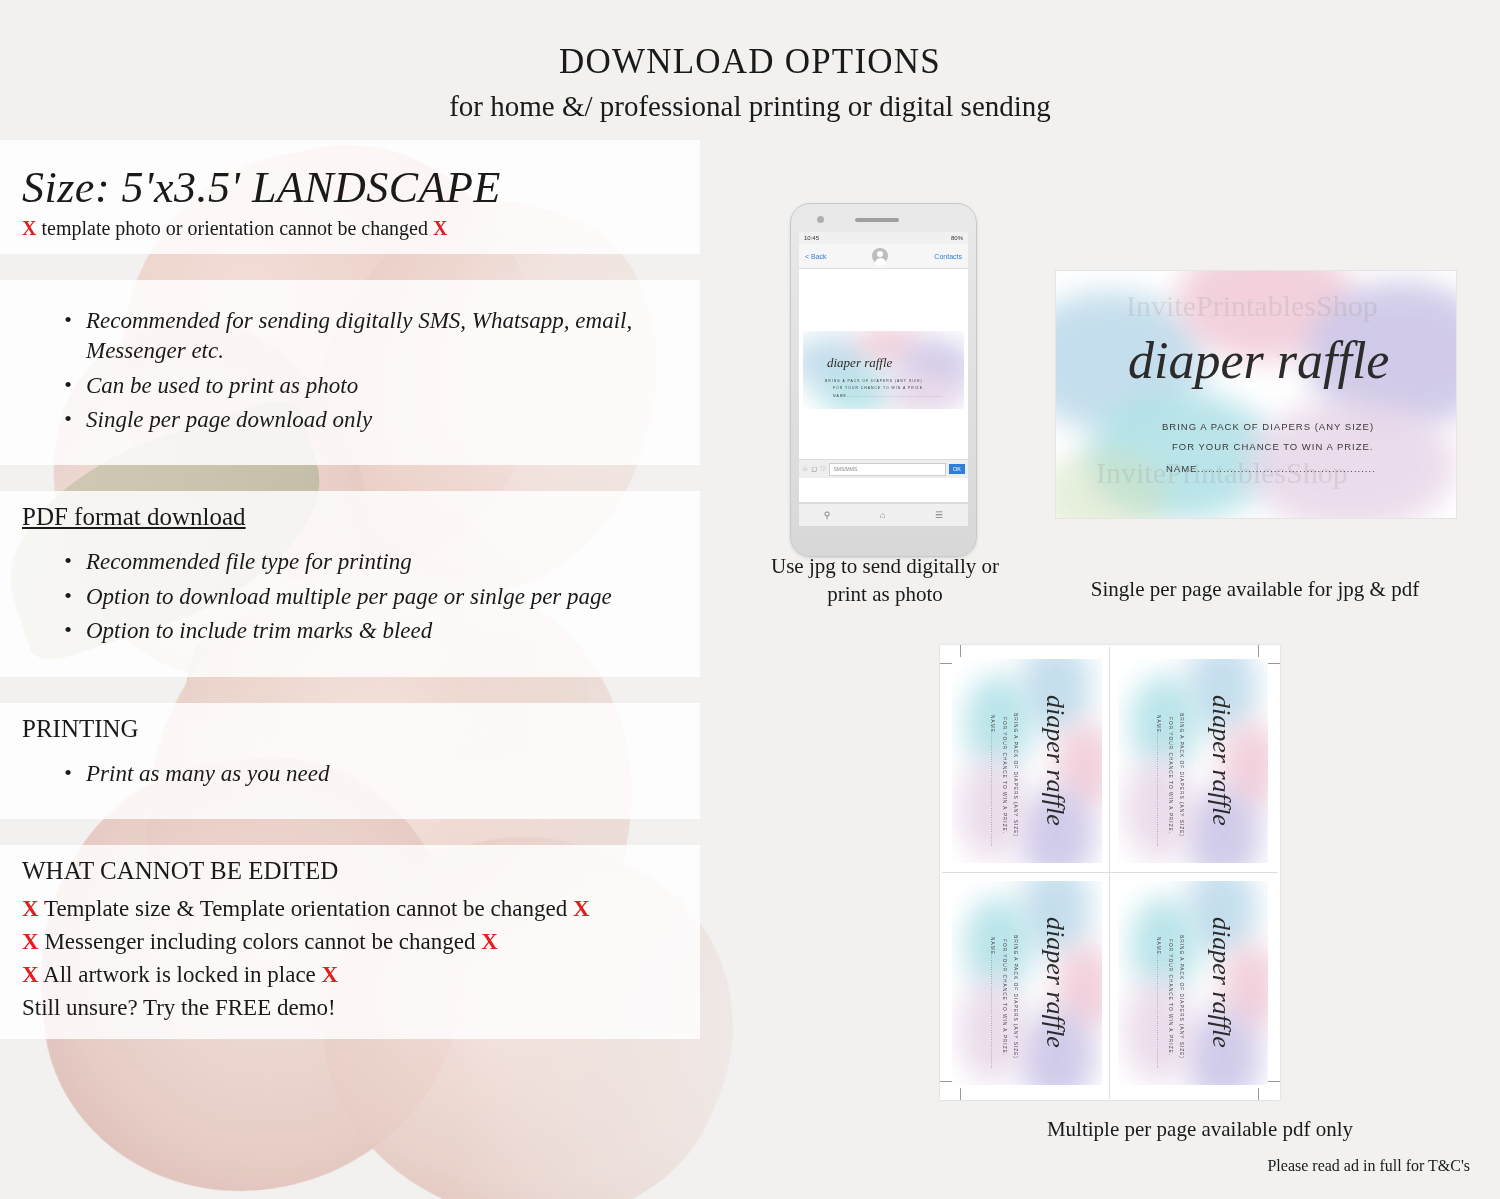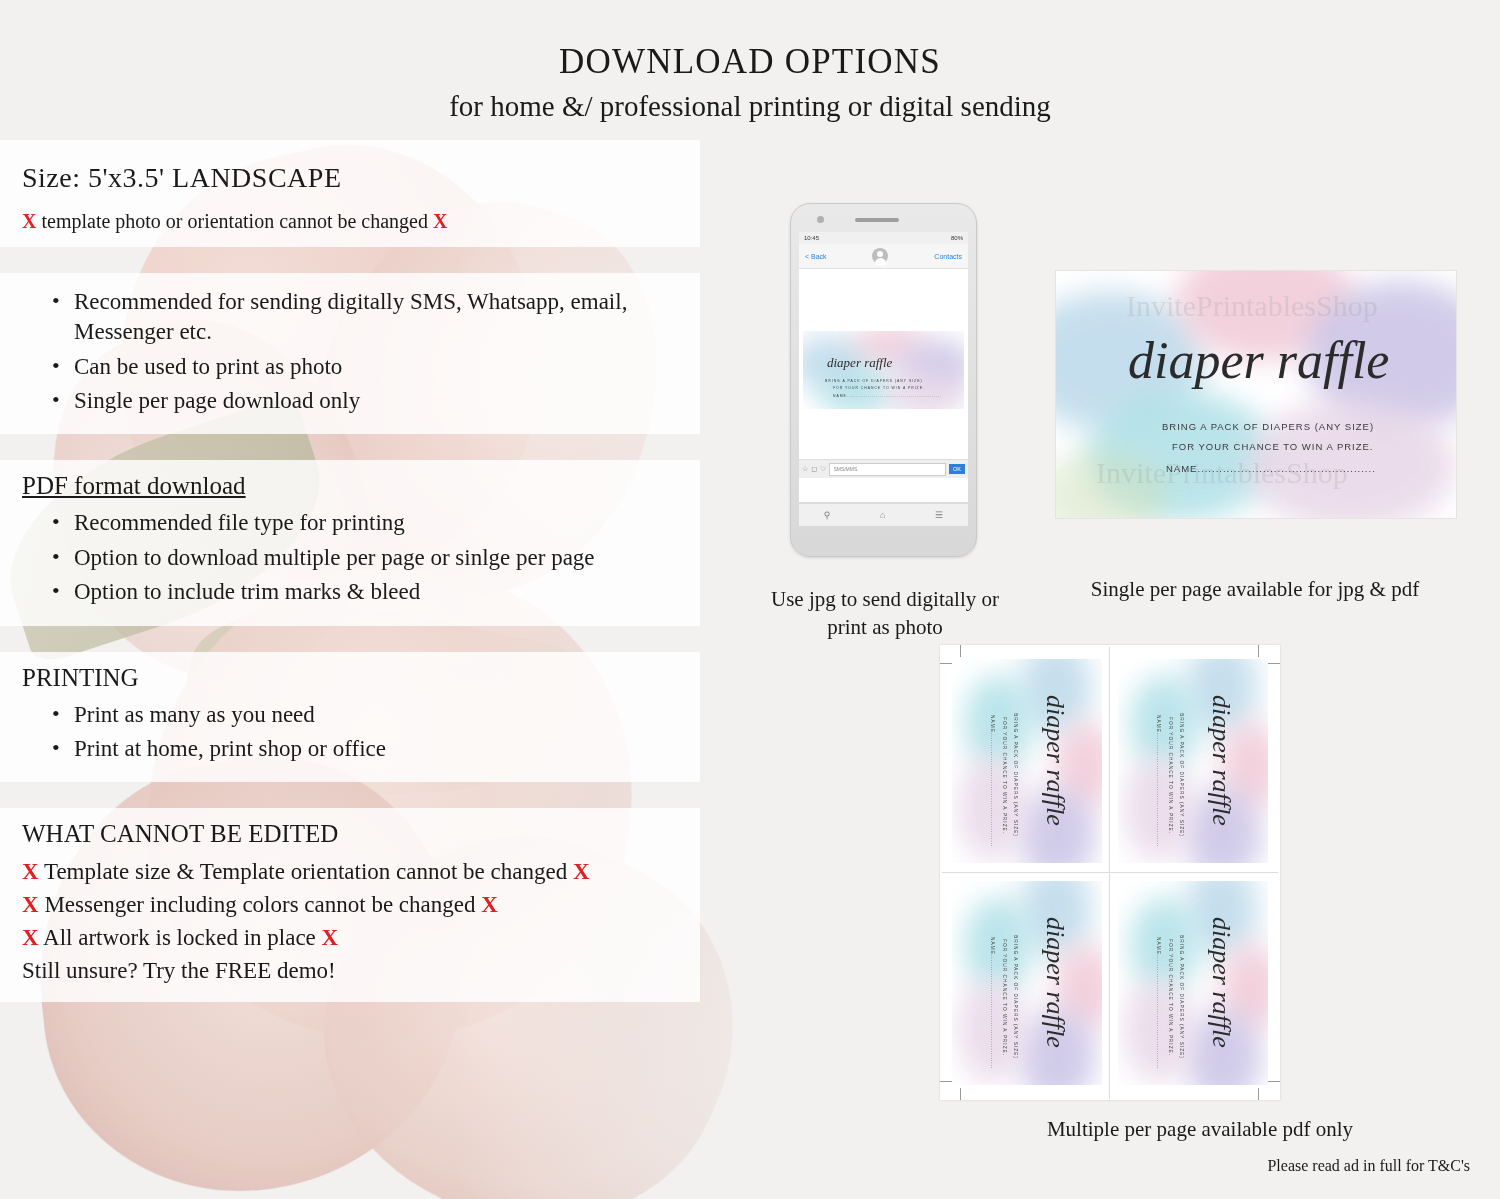--- a/index.html
+++ b/index.html
@@ -53,26 +53,26 @@
   
   .header{position:absolute;top:0;left:0;width:1500px;height:140px;
     background:#f2f1f0;text-align:center;z-index:5;}
   .header h1{margin:0;padding-top:42px;font-size:35px;font-weight:400;letter-spacing:1.2px;}
   .header h2{margin:0;padding-top:8px;font-size:29px;font-weight:400;}
 
   
   .left{position:absolute;left:0;top:140px;width:700px;z-index:6;}
   .panel{background:rgba(255,255,255,.82);padding:10px 14px 14px 22px;margin-bottom:26px;}
   .panel.size-panel{padding-top:22px;}
-  .size-title{font-size:28px;letter-spacing:.5px;margin:0 0 16px 0;font-weight:400;}
+  .size-title{font-size:44px;letter-spacing:.5px;margin:0 0 4px 0;font-weight:400;font-style:italic;}
   .size-note{font-size:20px;margin:0;}
   .x{color:#e02020;font-weight:700;}
   .sec-title{font-size:25px;text-decoration:underline;margin:2px 0 8px 0;font-weight:400;}
   .sec-title.nounder{text-decoration:none;}
-  ul{margin:4px;padding:0 0 0 26px;list-style:none;}
+  ul{margin:16px;padding:0 0 0 26px;list-style:none;font-style:italic;}
   li{font-size:23px;line-height:1.32;margin-bottom:4px;position:relative;padding-left:22px;}
   li:before{content:"\2022";position:absolute;left:0;top:-1px;font-size:22px;}
   .plain-line{font-size:23px;line-height:1.35;margin:2px 0;}
 
   
   .phone{position:absolute;left:790px;top:203px;width:185px;height:352px;
     background:linear-gradient(180deg,#e9e9e9,#d8d8d8);
     border-radius:20px;border:1px solid #c9c9c9;z-index:6;
     box-shadow:0 1px 3px rgba(0,0,0,.12);}
   .phone-screen{position:absolute;left:8px;top:28px;width:169px;height:270px;background:#fff;overflow:hidden;}
@@ -109,21 +109,21 @@
   .wc .b6{background:#cfe0b8;}
   .wc-title{position:absolute;font-family:"Liberation Serif",serif;font-style:italic;color:#2b2b2b;white-space:nowrap;}
   .wc-line{position:absolute;font-family:"Liberation Sans",sans-serif;color:#3a3a3a;letter-spacing:1px;white-space:nowrap;}
 
   .card-big{position:absolute;left:1055px;top:270px;width:400px;height:247px;z-index:6;
     border:1px solid #e4e4e4;}
   .watermark{position:absolute;font-family:"Liberation Serif",serif;color:rgba(150,150,150,.22);
     white-space:nowrap;pointer-events:none;}
 
   .caption{position:absolute;text-align:center;font-size:21px;line-height:1.35;z-index:6;}
-  .cap-phone{left:760px;top:585px;width:250px;}
+  .cap-phone{left:760px;top:552px;width:250px;}
   .cap-card{left:1055px;top:575px;width:400px;}
   .cap-multi{left:940px;top:1115px;width:520px;font-size:21px;}
   .cap-tc{left:1000px;top:1155px;width:470px;text-align:right;font-size:16px;}
 
   
   .sheet{position:absolute;left:940px;top:645px;width:340px;height:455px;background:#fff;z-index:6;
     box-shadow:0 0 2px rgba(0,0,0,.15);}
   .trim{position:absolute;background:#999;}
   .cell{position:absolute;overflow:hidden;}
   .rot{transform:rotate(90deg);transform-origin:center;}
@@ -173,21 +173,20 @@
       <li>Recommended file type for printing</li>
       <li>Option to download multiple per page or sinlge per page</li>
       <li>Option to include trim marks &amp; bleed</li>
     </ul>
   </div>
 
   <div class="panel">
     <p class="sec-title nounder">PRINTING</p>
     <ul>
       <li>Print as many as you need</li>
-      <li>Print at home, print shop or office</li>
     </ul>
   </div>
 
   <div class="panel">
     <p class="sec-title nounder">WHAT CANNOT BE EDITED</p>
     <p class="plain-line">
       <span class="x">X</span>
       <span>Template size &amp; Template orientation cannot be changed</span>
       <span class="x">X</span>
     </p>

